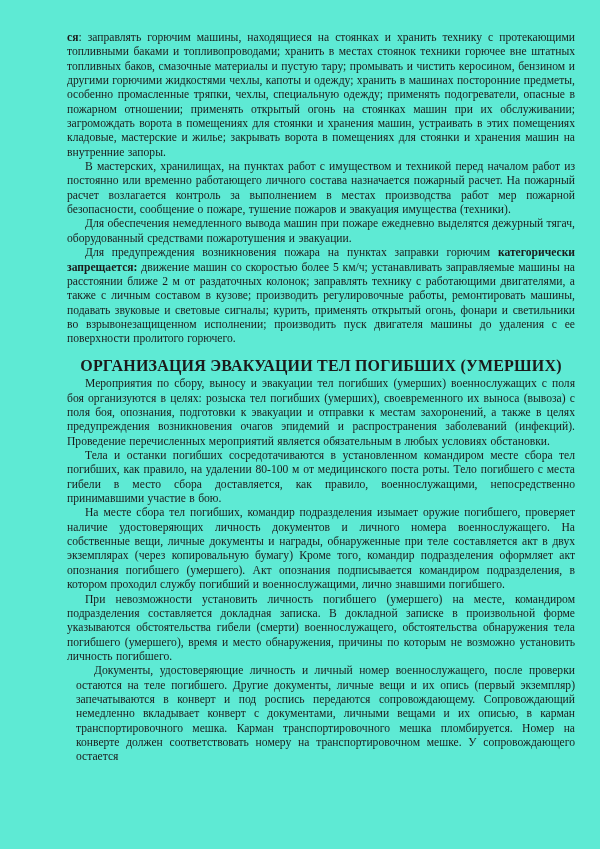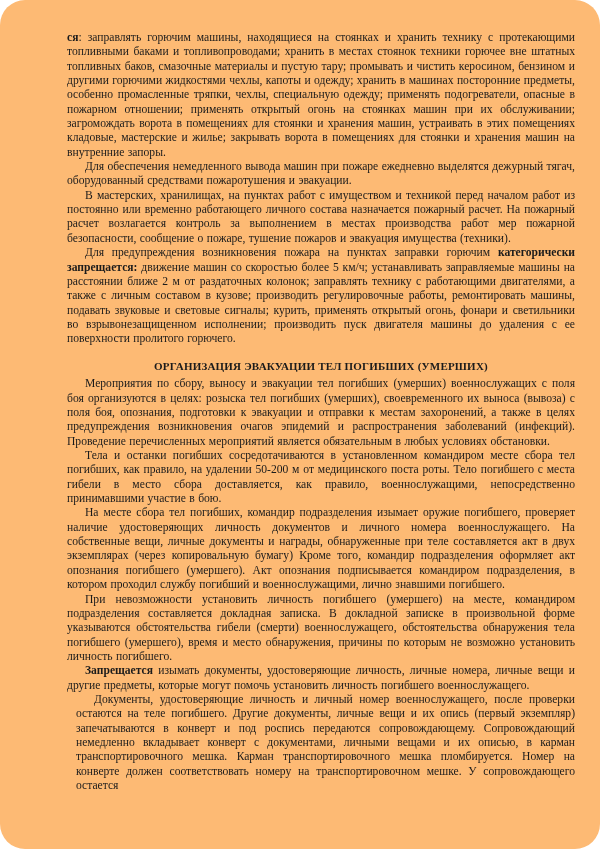--- a/index.html
+++ b/index.html
@@ -5,29 +5,28 @@
   html, body {
     margin: 0;
     padding: 0;
     background: #ffffff;
   }
   .page {
     position: relative;
     width: 600px;
     height: 849px;
     box-sizing: border-box;
-    background: #fdba74;
+    background: #5eead4;
     padding: 31px 25px 0 67px;
     font-family: "Liberation Serif", serif;
     font-size: 11.6px;
     line-height: 14.35px;
     color: #1b1b1b;
     text-align: justify;
     overflow: hidden;
-    border-radius: 25px;
   }
   .para {
     margin: 0;
     text-indent: 18px;
     word-spacing: 0.5px;
   }
   .para.no-indent {
     text-indent: 0;
   }
   .para.justify-last {
@@ -35,50 +34,49 @@
     margin-left: 9px;
   }
   .b {
     font-weight: 700;
   }
   .heading {
     margin: 12px 0 4px 0;
     text-indent: 0;
     text-align: center;
     font-weight: 700;
-    font-size: 11px;
+    font-size: 16px;
     line-height: 14.8px;
     letter-spacing: 0.2px;
   }
   .heading .hl {
     display: block;
   }
 </style>
 </head>
 <body>
 
 <div class="page">
 
   <p class="para no-indent"><span class="b">ся</span><span>: заправлять горючим машины, находящиеся на стоянках и хранить технику с протекающими топливными баками и топливопроводами; хранить в местах стоянок техники горючее вне штатных топливных баков, смазочные материалы и пустую тару; промывать и чистить керосином, бензином и другими горючими жидкостями чехлы, капоты и одежду; хранить в машинах посторонние предметы, особенно промасленные тряпки, чехлы, специальную одежду; применять подогреватели, опасные в пожарном отношении; применять открытый огонь на стоянках машин при их обслуживании; загромождать ворота в помещениях для стоянки и хранения машин, устраивать в этих помещениях кладовые, мастерские и жилье; закрывать ворота в помещениях для стоянки и хранения машин на внутренние запоры.</span></p>
 
+  <p class="para"><span>В мастерских, хранилищах, на пунктах работ с имуществом и техникой перед началом работ из постоянно или временно работающего личного состава назначается пожарный расчет. На пожарный расчет возлагается контроль за выполнением в местах производства работ мер пожарной безопасности, сообщение о пожаре, тушение пожаров и эвакуация имущества (техники).</span></p>
+
   <p class="para"><span>Для обеспечения немедленного вывода машин при пожаре ежедневно выделятся дежурный тягач, оборудованный средствами пожаротушения и эвакуации.</span></p>
-
-  <p class="para"><span>В мастерских, хранилищах, на пунктах работ с имуществом и техникой перед началом работ из постоянно или временно работающего личного состава назначается пожарный расчет. На пожарный расчет возлагается контроль за выполнением в местах производства работ мер пожарной безопасности, сообщение о пожаре, тушение пожаров и эвакуация имущества (техники).</span></p>
 
   <p class="para"><span>Для предупреждения возникновения пожара на пунктах заправки горючим </span><span class="b">категорически запрещается:</span><span> движение машин со скоростью более 5 км/ч; устанавливать заправляемые машины на расстоянии ближе 2 м от раздаточных колонок; заправлять технику с работающими двигателями, а также с личным составом в кузове; производить регулировочные работы, ремонтировать машины, подавать звуковые и световые сигналы; курить, применять открытый огонь, фонари и светильники во взрывонезащищенном исполнении; производить пуск двигателя машины до удаления с ее поверхности пролитого горючего.</span></p>
 
   <h2 class="heading">
       <span class="hl">ОРГАНИЗАЦИЯ ЭВАКУАЦИИ ТЕЛ ПОГИБШИХ (УМЕРШИХ)</span>
     </h2>
 
   <p class="para"><span>Мероприятия по сбору, выносу и эвакуации тел погибших (умерших) военнослужащих с поля боя организуются в целях: розыска тел погибших (умерших), своевременного их выноса (вывоза) с поля боя, опознания, подготовки к эвакуации и отправки к местам захоронений, а также в целях предупреждения возникновения очагов эпидемий и распространения заболеваний (инфекций). Проведение перечисленных мероприятий является обязательным в любых условиях обстановки.</span></p>
 
-  <p class="para"><span>Тела и останки погибших сосредотачиваются в установленном командиром месте сбора тел погибших, как правило, на удалении 50-200 м от медицинского поста роты. Тело погибшего с места гибели в место сбора доставляется, как правило, военнослужащими, непосредственно принимавшими участие в бою.</span></p>
+  <p class="para"><span>Тела и останки погибших сосредотачиваются в установленном командиром месте сбора тел погибших, как правило, на удалении 80-100 м от медицинского поста роты. Тело погибшего с места гибели в место сбора доставляется, как правило, военнослужащими, непосредственно принимавшими участие в бою.</span></p>
 
   <p class="para"><span>На месте сбора тел погибших, командир подразделения изымает оружие погибшего, проверяет наличие удостоверяющих личность документов и личного номера военнослужащего. На собственные вещи, личные документы и награды, обнаруженные при теле составляется акт в двух экземплярах (через копировальную бумагу) Кроме того, командир подразделения оформляет акт опознания погибшего (умершего). Акт опознания подписывается командиром подразделения, в котором проходил службу погибший и военнослужащими, лично знавшими погибшего.</span></p>
 
   <p class="para"><span>При невозможности установить личность погибшего (умершего) на месте, командиром подразделения составляется докладная записка. В докладной записке в произвольной форме указываются обстоятельства гибели (смерти) военнослужащего, обстоятельства обнаружения тела погибшего (умершего), время и место обнаружения, причины по которым не возможно установить личность погибшего.</span></p>
 
-  <p class="para"><span class="b">Запрещается</span><span> изымать документы, удостоверяющие личность, личные номера, личные вещи и другие предметы, которые могут помочь установить личность погибшего военнослужащего.</span></p>
 
   <p class="para justify-last"><span>Документы, удостоверяющие личность и личный номер военнослужащего, после проверки остаются на теле погибшего. Другие документы, личные вещи и их опись (первый экземпляр) запечатываются в конверт и под роспись передаются сопровождающему. Сопровождающий немедленно вкладывает конверт с документами, личными вещами и их описью, в карман транспортировочного мешка. Карман транспортировочного мешка пломбируется. Номер на конверте должен соответствовать номеру на транспортировочном мешке. У сопровождающего остается</span></p>
 
 </div>
 
 </body></html>

